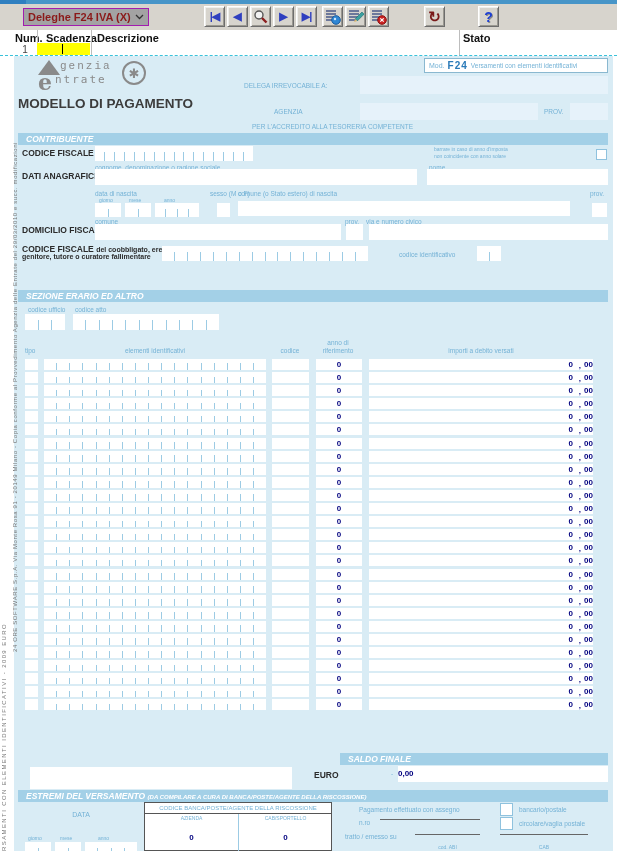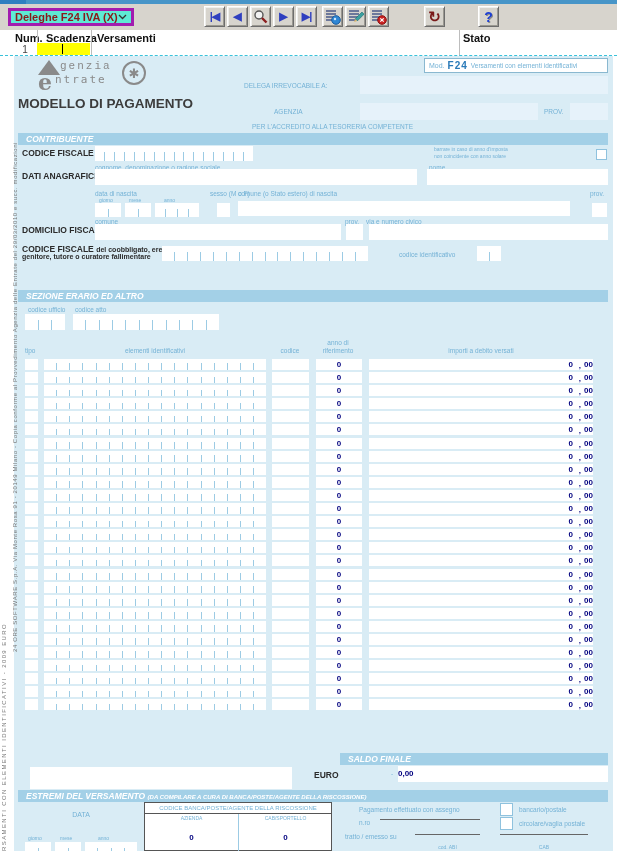--- a/index.html
+++ b/index.html
@@ -3,21 +3,21 @@
 <meta charset="utf-8">
 <style>
   html,body{margin:0;padding:0}
   body{width:617px;height:851px;position:relative;overflow:hidden;background:#fff;
        font-family:"Liberation Sans",sans-serif;-webkit-font-smoothing:antialiased}
   
   .topstrip{position:absolute;left:0;top:0;width:617px;height:4px;background:#4795c8}
   .topstrip .frag{position:absolute;left:0;top:0;width:26px;height:4px;background:#2f7fc0}
   
   .toolbar{position:absolute;left:0;top:4px;width:617px;height:26px;background:#d7d4cd;border-bottom:1px solid #3a3a3a}
-  .combo{position:absolute;left:8px;top:4px;width:126px;height:18px;background:#5eead4;border:3px solid #a21caf;
+  .combo{position:absolute;left:23px;top:4px;width:126px;height:18px;background:#a3a3a3;border:1px solid #a21caf;
          display:flex;align-items:center;justify-content:space-between;padding:0 4px;box-sizing:border-box;cursor:default}
   .combo .val{color:#8b1a1a;font-weight:bold;font-size:11px;white-space:nowrap}
   .tbtn{position:absolute;top:2px;width:21px;height:21px;background:#d7d4cd;
         border:1px solid;border-color:#ffffff #6d6d6d #6d6d6d #ffffff;box-shadow:inset 1px 1px 0 #efefec, inset -1px -1px 0 #9a9891;
         display:flex;align-items:center;justify-content:center;font-size:11px;color:#2f3fbf;font-weight:bold;box-sizing:border-box}
   .tbtn svg{display:block}
   .arrowtxt{letter-spacing:-1px}
   
   .grid{position:absolute;left:0;top:30px;width:617px;height:26px;background:#fff}
   .ghead{position:absolute;top:2px;font-size:11px;font-weight:bold;color:#111}
@@ -136,21 +136,21 @@
     <span style="color:#7a1a1a;font-size:15px;line-height:15px">↻</span>
   </div>
   <div class="tbtn" style="left:478px">
     <span style="color:#1d3fd4;font-size:14px;text-shadow:1px 1px 0 #8a8a8a">?</span>
   </div>
 </div>
 
 <div class="grid">
   <span class="ghead" style="left:15px">Num.</span>
   <span class="ghead" style="left:46px">Scadenza</span>
-  <span class="ghead" style="left:97px">Versamenti</span>
+  <span class="ghead" style="left:97px">Descrizione</span>
   <span class="ghead" style="left:463px">Stato</span>
   <span class="gsep" style="left:37px"></span>
   <span class="gsep" style="left:91px"></span>
   <span class="gsep" style="left:459px"></span>
   <span class="gnum">1</span>
   <span class="gyellow">
       <span class="gcaret"></span>
     </span>
 </div>
 <div class="gdash"></div>

